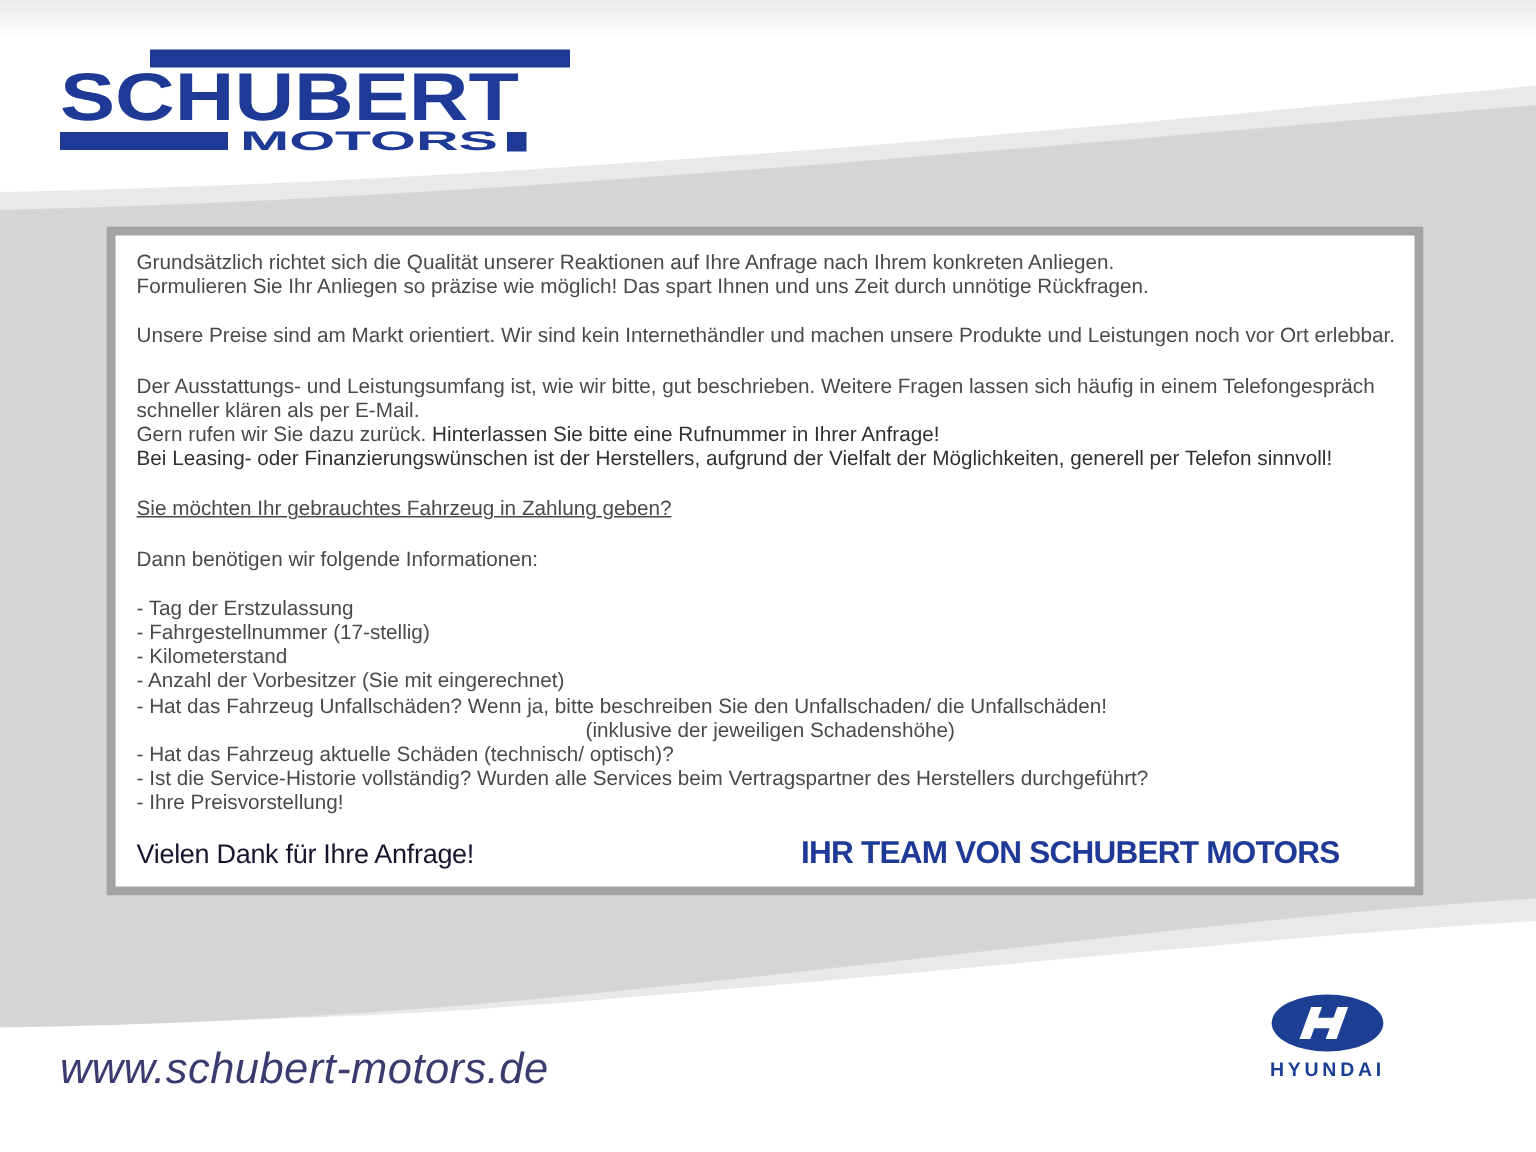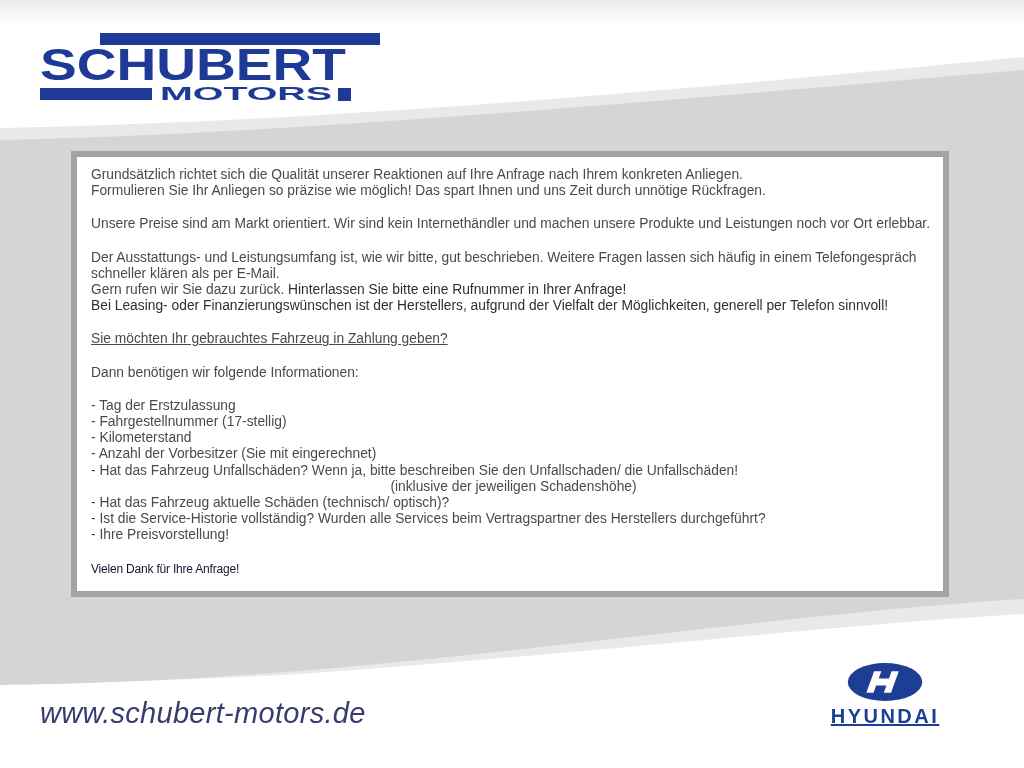--- a/index.html
+++ b/index.html
@@ -28,38 +28,37 @@
   .para { margin:0 0 17px 0; }
   .line { white-space:nowrap; }
   .line .b { font-weight:normal; color:var(--text-dark); }
   .line .u { text-decoration:underline; }
   .line.ind { padding-left:7px;text-align:center; }
 
   .footer-row {
     display:flex; justify-content:space-between; align-items:flex-end;
     margin-top:6px; padding-right:36px;
   }
-  .thanks { font-size:12px; color:#15152e; letter-spacing:-0.2px; }
+  .thanks { font-size:18px; color:#15152e; letter-spacing:-0.2px; }
   .team {
     font-size:21px; font-weight:bold; color:var(--brand-blue); letter-spacing:-0.5px;
   }
 
   
   .website {
     position:absolute; left:40px; top:697px; z-index:1;
     font-size:29px; letter-spacing:0.3px; color:var(--navy);
     text-decoration:none;
     font-style:italic;
   }
   .hyundai { position:absolute; left:826px; top:662px; width:118px; text-align:center; z-index:1; }
   .hyundai-mark { width:76px; height:40px; display:block; margin:0 auto; }
   .hyundai-word {
-    margin-top:3px; font-size:20px; font-weight:bold; letter-spacing:2.5px;
+    margin-top:3px; font-size:13px; font-weight:bold; letter-spacing:2.5px;
     color:var(--hyundai-blue);
-    text-decoration:underline;
   }
 </style>
 </head>
 <body style="--brand-blue: #1e3a96; --hyundai-blue: #1c3f94; --text-gray: #4a4a4a; --text-dark: #303030; --navy: #3a3b6e;">
 
 <div class="top-sheen"></div>
 <svg class="bg-waves" viewBox="0 0 1024 768" preserveAspectRatio="none" aria-hidden="true">
   <path fill="#e9e9e9" d="M0,128 C300,122 620,96 1024,57 L1024,614 C820,626 560,656 300,674 C170,681 70,683 0,682 Z"></path>
   <path fill="#d5d5d5" d="M0,140 C300,133 620,104 1024,70 L1024,599 C810,612 560,649 300,671 C170,681 70,684 0,685 Z"></path>
 </svg>
@@ -100,20 +99,21 @@
         <div class="line"><span>- Anzahl der Vorbesitzer (Sie mit eingerechnet)</span></div>
         <div class="line"><span>- Hat das Fahrzeug Unfallschäden? Wenn ja, bitte beschreiben Sie den Unfallschaden/ die Unfallschäden!</span></div>
         <div class="line ind"><span>(inklusive der jeweiligen Schadenshöhe)</span></div>
         <div class="line"><span>- Hat das Fahrzeug aktuelle Schäden (technisch/ optisch)?</span></div>
         <div class="line"><span>- Ist die Service-Historie vollständig? Wurden alle Services beim Vertragspartner des Herstellers durchgeführt?</span></div>
         <div class="line"><span>- Ihre Preisvorstellung!</span></div>
       </div>
     </div>
   <div class="footer-row">
     <span class="thanks">Vielen Dank für Ihre Anfrage!</span>
+    <span class="team">IHR TEAM VON SCHUBERT MOTORS</span>
   </div>
 </main>
 
 <a class="website" href="#">www.schubert-motors.de</a>
 
 <div class="hyundai">
   <svg class="hyundai-mark" viewBox="0 0 100 52">
     <ellipse cx="50" cy="26" rx="49" ry="25" fill="#1c3f94"></ellipse>
     <g transform="translate(12,0) skewX(-20)" fill="#ffffff">
       <rect x="28" y="12" width="9.5" height="28"></rect>

